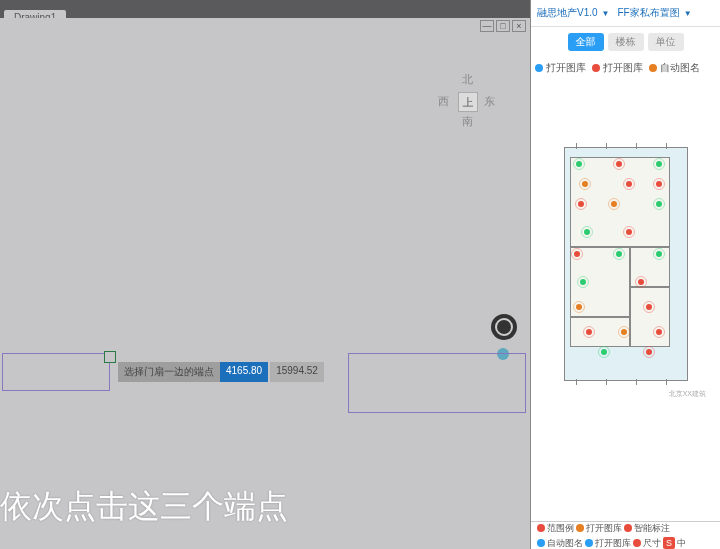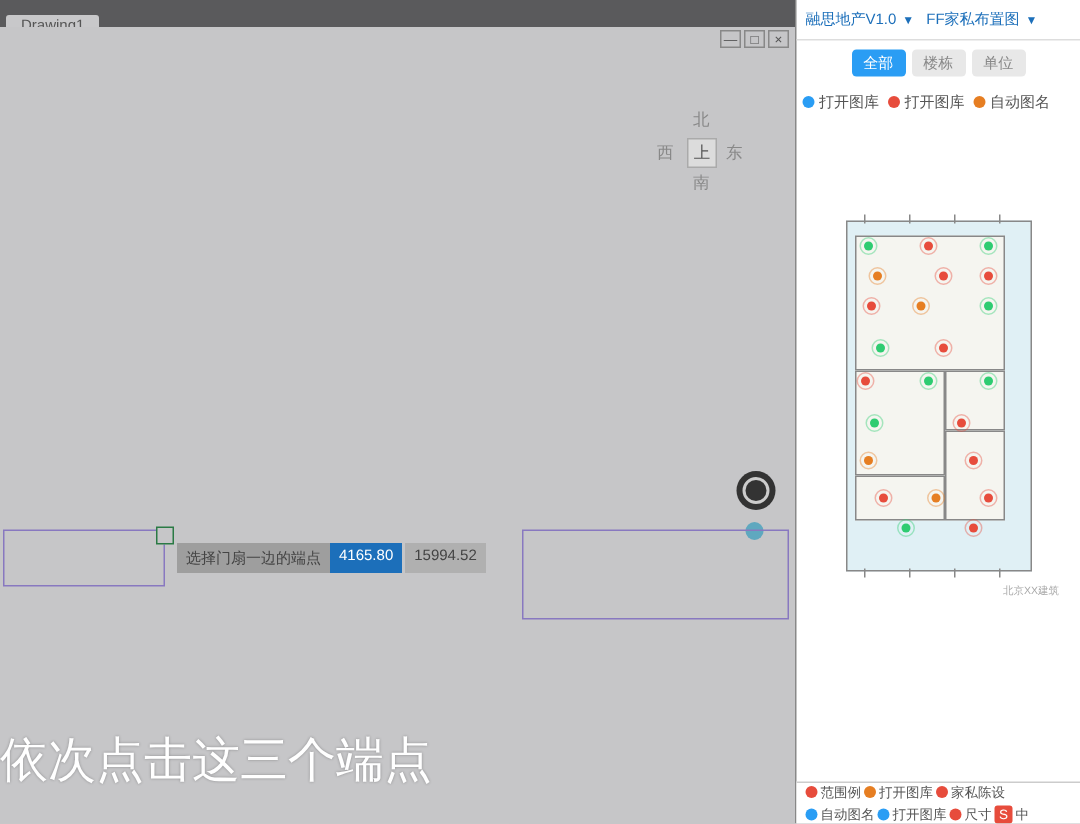--- a/index.html
+++ b/index.html
@@ -163,21 +163,21 @@
       <div class="item">
           <span class="dot r"></span>
           <span>范围例</span>
         </div>
       <div class="item">
           <span class="dot o"></span>
           <span>打开图库</span>
         </div>
       <div class="item">
           <span class="dot r"></span>
-          <span>家私陈设</span>
+          <span>智能标注</span>
         </div>
       <div class="item">
           <span class="dot b"></span>
           <span>自动图名</span>
         </div>
       <div class="item">
           <span class="dot b"></span>
           <span>打开图库</span>
         </div>
       <div class="item">

